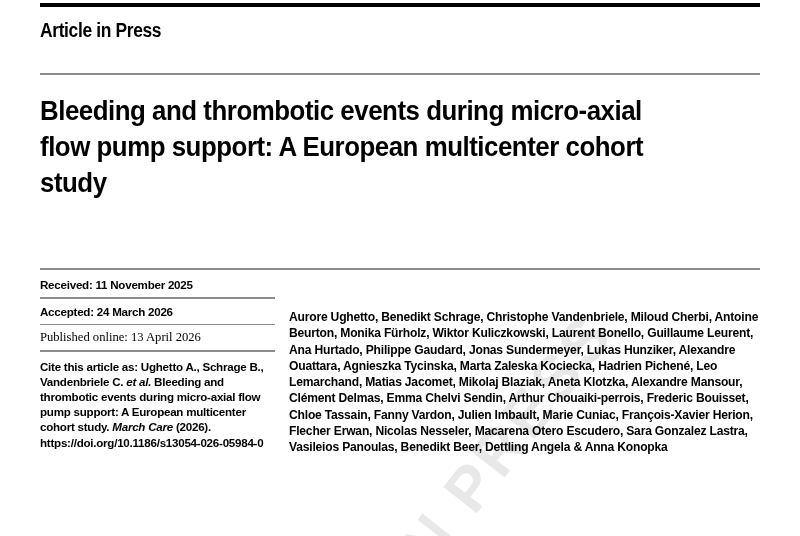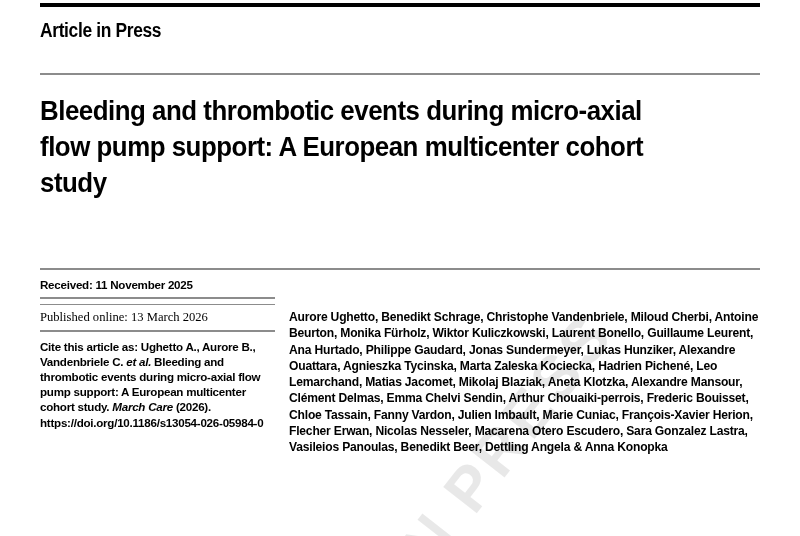--- a/index.html
+++ b/index.html
@@ -215,25 +215,26 @@
 
     <h1 class="article-title">Bleeding and thrombotic events during micro-axial flow pump support: A European multicenter cohort study</h1>
 
     <div class="rule-cols"></div>
 
     <div class="columns">
 
       <div class="col-left">
         <div class="meta-line">Received: 11 November 2025</div>
         <div class="meta-rule"></div>
+        <div class="meta-line">Accepted: 24 March 2026</div>
         <div class="meta-rule"></div>
-        <div class="meta-line serif">Published online: 13 March 2026</div>
+        <div class="meta-line serif">Published online: 13 April 2026</div>
         <div class="meta-rule last"></div>
 
-        <div class="citation"><span>Cite this article as: Ughetto A., Aurore B., Vandenbriele C. </span><i>et al.</i><span> Bleeding and thrombotic events during micro-axial flow pump support: A European multicenter cohort study. </span><i>March Care</i><span> (2026). https://doi.org/10.1186/s13054-026-05984-0</span></div>
+        <div class="citation"><span>Cite this article as: Ughetto A., Schrage B., Vandenbriele C. </span><i>et al.</i><span> Bleeding and thrombotic events during micro-axial flow pump support: A European multicenter cohort study. </span><i>March Care</i><span> (2026). https://doi.org/10.1186/s13054-026-05984-0</span></div>
       </div>
 
       <div class="col-gap"></div>
 
       <div class="col-right">
         <div class="authors">Aurore Ughetto, Benedikt Schrage, Christophe Vandenbriele, Miloud Cherbi, Antoine Beurton, Monika Fürholz, Wiktor Kuliczkowski, Laurent Bonello, Guillaume Leurent, Ana Hurtado, Philippe Gaudard, Jonas Sundermeyer, Lukas Hunziker, Alexandre Ouattara, Agnieszka Tycinska, Marta Zaleska Kociecka, Hadrien Pichené, Leo Lemarchand, Matias Jacomet, Mikolaj Blaziak, Aneta Klotzka, Alexandre Mansour, Clément Delmas, Emma Chelvi Sendin, Arthur Chouaiki-perrois, Frederic Bouisset, Chloe Tassain, Fanny Vardon, Julien Imbault, Marie Cuniac, François-Xavier Herion, Flecher Erwan, Nicolas Nesseler, Macarena Otero Escudero, Sara Gonzalez Lastra, Vasileios Panoulas, Benedikt Beer, Dettling Angela &amp; Anna Konopka</div>
       </div>
 
     </div>
 

